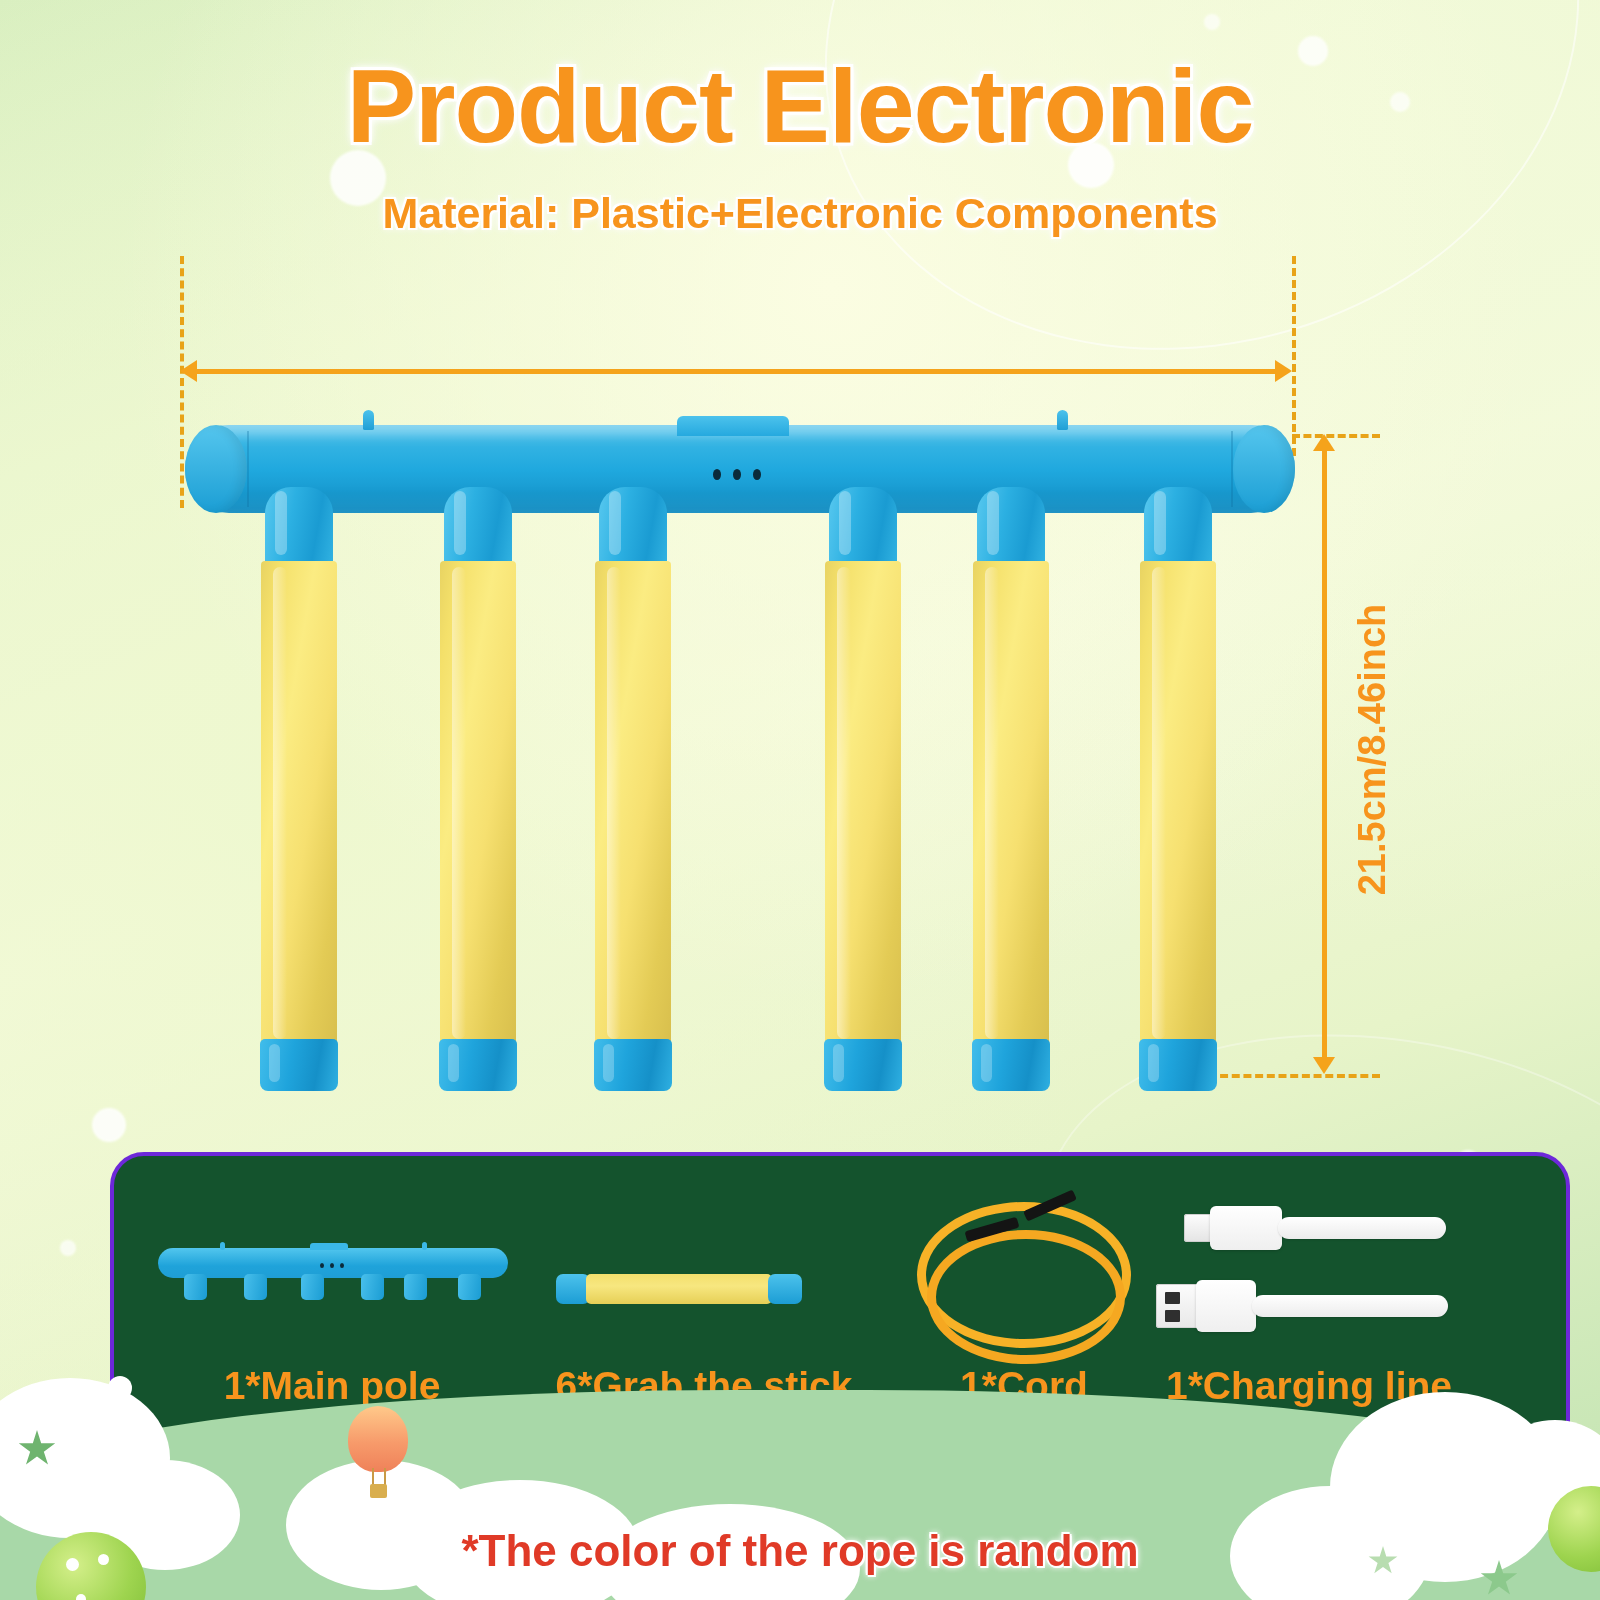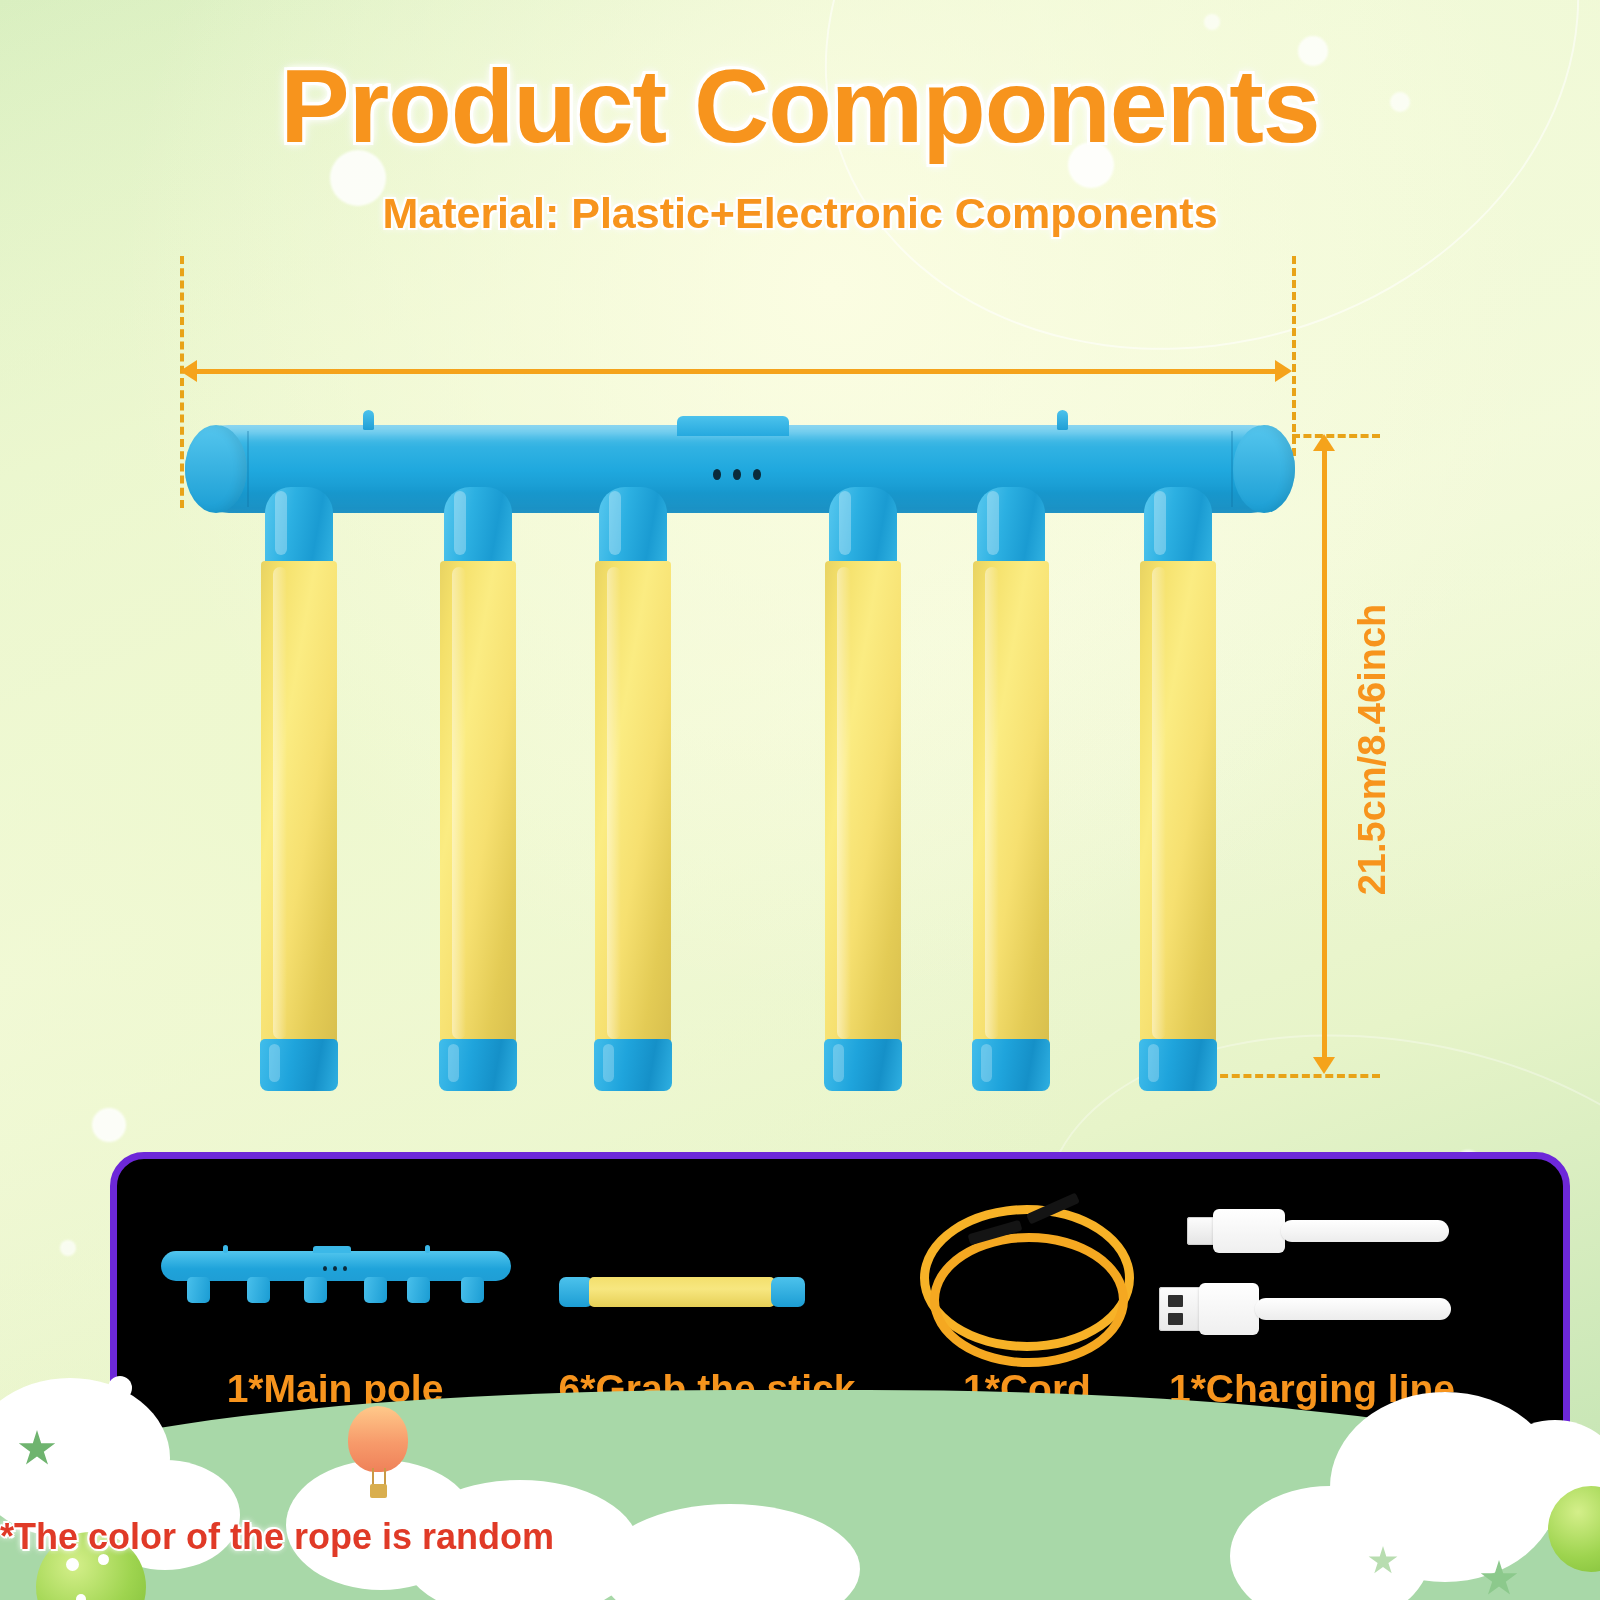--- a/index.html
+++ b/index.html
@@ -82,21 +82,21 @@
     background:linear-gradient(100deg,#e8d362 0%,#f4e06a 12%,#fbec82 34%,#f6e070 58%,#e3cb55 82%,#d8bf4d 100%);
     border-radius:4px;}
   .tube:after{content:"";position:absolute;left:12px;top:6px;bottom:6px;width:14px;border-radius:8px;
     background:linear-gradient(90deg,rgba(255,255,255,.45),rgba(255,255,255,0));}
   .foot{position:absolute;left:-1px;width:78px;height:52px;border-radius:5px 5px 8px 8px;
     background:linear-gradient(100deg,#41bdeb 0%,#1fa4dc 40%,#1590c8 72%,#2fb0e2 100%);}
   .foot:after{content:"";position:absolute;left:9px;top:5px;width:11px;height:38px;border-radius:6px;background:rgba(255,255,255,.26);}
 
   
   .parts-box{position:absolute;left:110px;top:1152px;width:1460px;height:310px;
-    background:#000000;border:7px solid #6d28d9;border-radius:34px;box-sizing:border-box;}
+    background:#14532d;border:4px solid #6d28d9;border-radius:34px;box-sizing:border-box;}
   .parts-row{position:absolute;inset:0;}
   .part{position:absolute;top:0;height:310px;}
   .part-label{position:absolute;left:0;width:100%;top:208px;text-align:center;
     color:#F7941D;font-weight:bold;font-size:39px;white-space:nowrap;}
 
   
   .mini-pole{position:absolute;left:36px;top:92px;width:350px;height:52px;}
   .mini-bar{position:absolute;left:0;top:0;width:350px;height:30px;border-radius:15px/15px;
     background:linear-gradient(180deg,#52c6ee,#1fa3da 60%,#1f9ed5);}
   .mini-bar .mc{position:absolute;left:152px;top:-5px;width:38px;height:7px;border-radius:3px 3px 0 0;background:#3bb8e8;}
@@ -133,22 +133,22 @@
   .star{position:absolute;width:0;height:0;}
   .star span{display:block;width:38px;height:38px;background:#6fb46f;
     clip-path:polygon(50% 0%,61% 35%,98% 35%,68% 57%,79% 91%,50% 70%,21% 91%,32% 57%,2% 35%,39% 35%);}
   .ball{position:absolute;border-radius:50%;background:radial-gradient(circle at 35% 30%,#d4ef8a,#9ed44f 55%,#7cbb35);}
   .ball i{position:absolute;background:#fff;border-radius:50%;}
   .balloon{position:absolute;}
   .balloon .env{width:60px;height:66px;border-radius:50% 50% 45% 45%;background:linear-gradient(180deg,#ffc98a,#f79b6b 55%,#ef8159);}
   .balloon .basket{position:absolute;left:22px;top:78px;width:17px;height:14px;background:#d9ae4e;border-radius:2px;}
   .balloon .rope{position:absolute;top:62px;width:2px;height:18px;background:#c99a46;}
 
-  .footnote{position:absolute;left:0;bottom:42px;width:1600px;text-align:left;
-    color:#E03A27;font-weight:bold;font-size:36px;
+  .footnote{position:absolute;left:0;bottom:24px;width:1600px;text-align:center;
+    color:#E03A27;font-weight:bold;font-size:44px;
     text-shadow:0 0 7px #fff,0 0 7px #fff,2px 0 0 #fff,-2px 0 0 #fff,0 2px 0 #fff,0 -2px 0 #fff,2px 2px 0 #fff,-2px -2px 0 #fff;}
 </style>
 </head>
 <body>
 
 <div class="stage">
 
   <div class="bokeh soft" style="left:330px;top:150px;width:56px;height:56px;opacity:.85;"></div>
   <div class="bokeh soft" style="left:1068px;top:142px;width:46px;height:46px;opacity:.9;"></div>
   <div class="bokeh soft" style="left:1298px;top:36px;width:30px;height:30px;opacity:.8;"></div>
@@ -156,21 +156,21 @@
   <div class="bokeh soft" style="left:92px;top:1108px;width:34px;height:34px;opacity:.85;"></div>
   <div class="bokeh soft" style="left:1455px;top:1150px;width:26px;height:26px;opacity:.8;"></div>
   <div class="bokeh soft" style="left:1520px;top:1262px;width:18px;height:18px;opacity:.7;"></div>
   <div class="bokeh soft" style="left:272px;top:1316px;width:22px;height:22px;opacity:.8;"></div>
   <div class="bokeh soft" style="left:60px;top:1240px;width:16px;height:16px;opacity:.7;"></div>
   <div class="bokeh soft" style="left:1204px;top:14px;width:16px;height:16px;opacity:.65;"></div>
   <div class="swoosh" style="left:820px;top:-280px;width:760px;height:620px;transform:rotate(-16deg);"></div>
   <div class="swoosh" style="left:1040px;top:1040px;width:700px;height:420px;transform:rotate(10deg);opacity:.6;"></div>
 
   <div class="title-wrap">
-    <div class="title">Product Components</div>
+    <div class="title">Product Electronic</div>
     <div class="subtitle">Material: Plastic+Electronic Components</div>
   </div>
 
   <div class="vdash" style="left:180px;top:256px;height:252px;"></div>
   <div class="vdash" style="left:1292px;top:256px;height:200px;"></div>
   <div class="arrow-h" style="left:196px;top:369px;width:1080px;"></div>
 
   <div class="hdash" style="left:1292px;top:434px;width:88px;"></div>
   <div class="hdash" style="left:1185px;top:1074px;width:195px;"></div>
   <div class="arrow-v" style="left:1322px;top:450px;height:608px;"></div>

